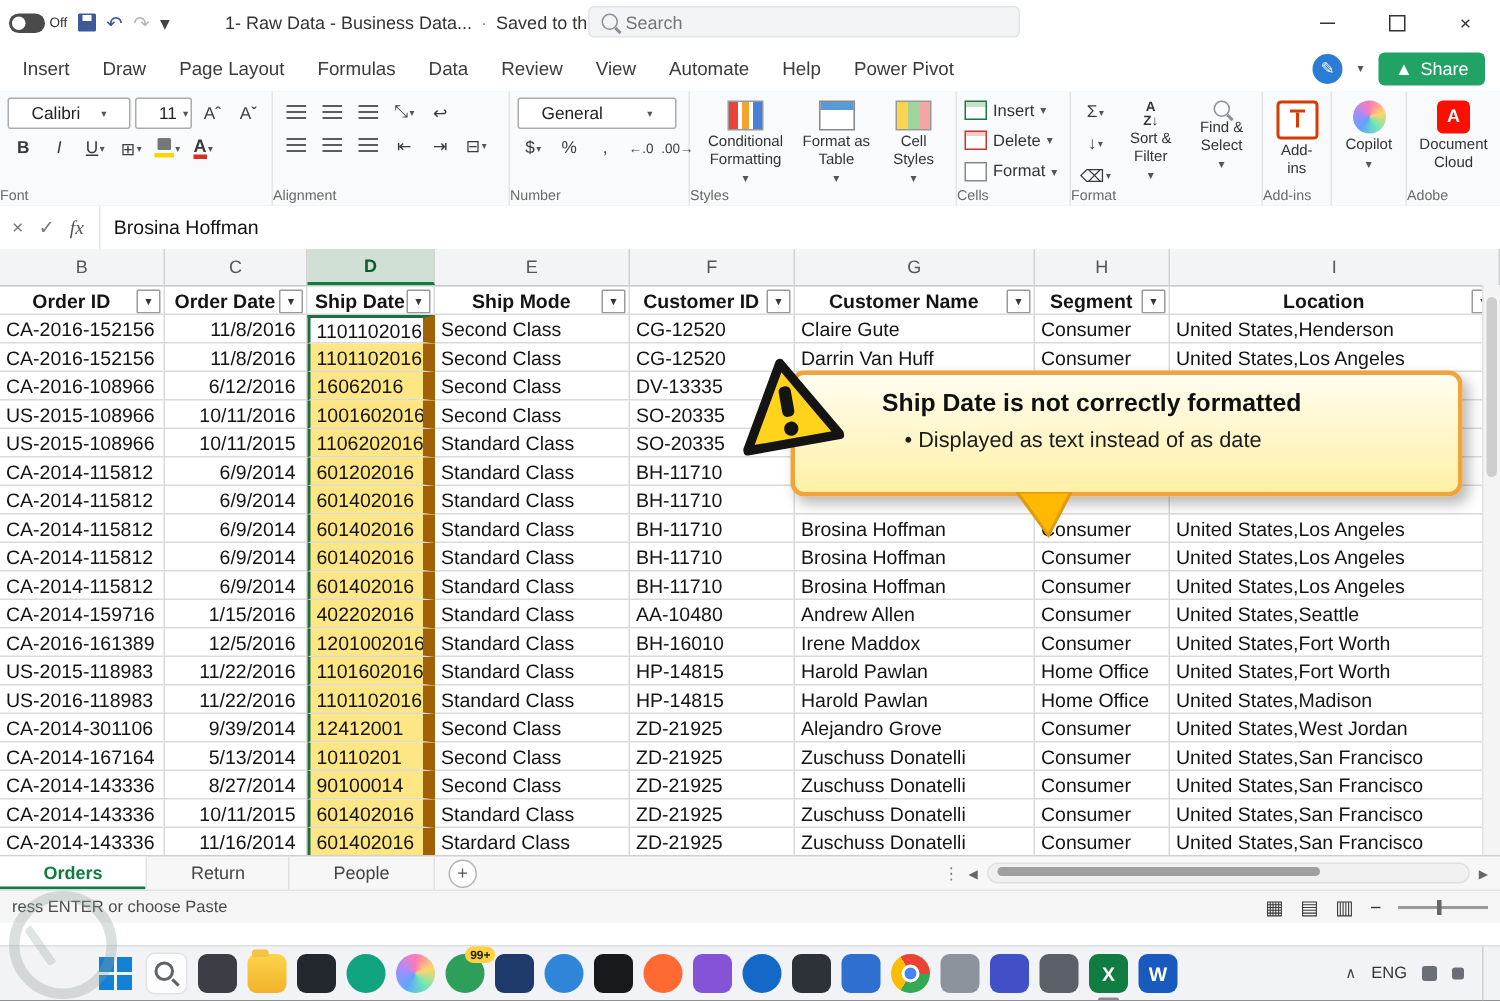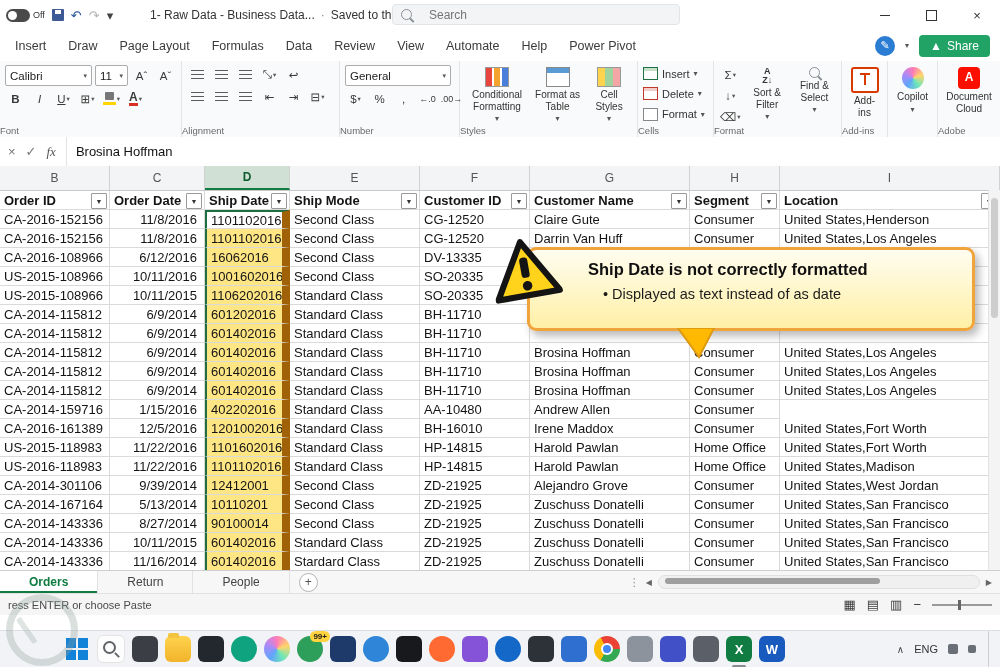--- a/index.html
+++ b/index.html
@@ -13,21 +13,21 @@
   .as-pill{width:24px;height:13px;border-radius:7px;background:#4a4a4a;position:relative;}
   .as-pill::before{content:"";position:absolute;left:2px;top:2px;width:9px;height:9px;border-radius:50%;background:#fff;}
   .qicon{font-size:13px;color:#444;line-height:1;}
   .qicon.blue{color:#2b579a;}
   .qicon.dis{color:#b5b5b5;}
   .saveic{width:12px;height:12px;background:#3d5a96;position:relative;border-radius:1px;}
   .saveic::before{content:"";position:absolute;top:1px;left:3px;right:3px;height:4px;background:#fff;}
   .doc-title{position:absolute;left:150px;top:0;height:30px;display:flex;align-items:center;gap:6px;font-size:12px;color:#333;white-space:nowrap;}
   .doc-title .sep{color:#888;}
   .doc-title .caret{font-size:8px;color:#555;}
-  .searchbox{position:absolute;left:392px;top:4px;width:288px;height:21px;background:#f3f4f6;border:1px solid #e2e4e8;border-radius:4px;display:flex;align-items:center;padding:0 8px;gap:15px;box-sizing:border-box;}
+  .searchbox{position:absolute;left:392px;top:4px;width:288px;height:21px;background:#f3f4f6;border:1px solid #e2e4e8;border-radius:4px;display:flex;align-items:center;padding:0 8px;gap:3px;box-sizing:border-box;}
   .searchbox input{border:none;background:transparent;outline:none;font-size:12px;color:#5f6368;width:100%;font-family:"Liberation Sans",sans-serif;}
   .mag{width:9px;height:9px;border:1.5px solid #8a8f98;border-radius:50%;position:relative;flex:none;}
   .mag::after{content:"";position:absolute;width:1.5px;height:5px;background:#8a8f98;left:9px;top:8px;transform:rotate(-45deg);}
   .winctrl{position:absolute;right:0;top:0;display:flex;height:30px;}
   .wbtn{width:46px;height:30px;display:flex;align-items:center;justify-content:center;color:#333;font-size:13px;}
   .wbtn .min{width:10px;height:1px;background:#333;display:block;}
   .wbtn .max{width:9px;height:9px;border:1px solid #333;display:block;}
 
   
   .tabrow{position:absolute;top:30px;left:0;right:0;height:31px;background:#fff;border-bottom:1px solid #e7e7e7;display:flex;align-items:center;padding-left:4px;}
@@ -35,21 +35,21 @@
   .tabrow-right{margin-left:auto;display:flex;align-items:center;gap:10px;padding-right:10px;}
   .pen-ic{width:20px;height:20px;border-radius:50%;background:#2b7cd3;color:#fff;display:flex;align-items:center;justify-content:center;font-size:11px;}
   .tiny-caret{font-size:8px;color:#555;}
   .share-btn{background:#21a366;color:#fff;font-size:12px;border-radius:4px;padding:4px 11px;display:flex;align-items:center;gap:5px;}
 
   
   .ribbon{position:absolute;top:61px;left:0;right:0;height:76px;background:#f9fafb;border-bottom:1px solid #d8d8d8;display:flex;align-items:stretch;}
   .rgroup{position:relative;border-right:1px solid #e4e4e4;padding:4px 5px 14px;display:flex;flex-direction:column;gap:3px;box-sizing:border-box;flex:none;}
   .glabel{position:absolute;bottom:1px;left:0;right:0;font-size:9.5px;color:#6a6a6a;}
   .rrow{display:flex;align-items:center;gap:3px;}
-  .combo{height:21px;background:#fff;border:1px solid #acacac;border-radius:2px;font-size:11.5px;color:#222;display:flex;align-items:center;justify-content:space-between;padding:0 4px;box-sizing:border-box;}
+  .combo{height:21px;background:#fff;border:1px solid #acacac;border-radius:2px;font-size:11.5px;color:#222;display:flex;align-items:center;justify-content:space-between;padding:0 15px;box-sizing:border-box;}
   .combo .caret{font-size:7px;color:#555;margin-left:4px;}
   .sbtn{min-width:19px;height:19px;display:flex;align-items:center;justify-content:center;font-size:11.5px;color:#3a3a3a;border-radius:2px;padding:0 1px;}
   .sbtn b{font-weight:bold;}
   .sbtn .caret{font-size:6.5px;margin-left:1px;color:#555;}
   .lines{width:13px;height:10px;background:repeating-linear-gradient(to bottom,#5c5c5c 0 1.5px,transparent 1.5px 4px);}
   .swatch{width:13px;height:13px;position:relative;}
   .swatch .body{position:absolute;top:0;left:2px;width:9px;height:8px;background:#777;border-radius:1px;}
   .swatch .bar{position:absolute;bottom:0;left:0;right:0;height:3px;}
   .fontA{font-size:12px;font-weight:bold;line-height:1;position:relative;padding-bottom:3px;}
   .fontA::after{content:"";position:absolute;left:0;right:0;bottom:0;height:3px;background:#d93025;}
@@ -78,21 +78,21 @@
   .fbar-value{padding-left:9px;font-size:13px;color:#111;}
 
   
   .sheet{position:absolute;top:166px;left:0;width:1000px;height:404px;background:#fff;}
   .colletters{display:flex;height:24px;background:#f2f4f6;border-bottom:1px solid #c9c9c9;}
   .colcell{border-right:1px solid #d2d2d2;display:flex;align-items:center;justify-content:center;font-size:12px;color:#555;box-sizing:border-box;}
   .colcell.sel{background:#d0e0d4;color:#0d5c30;font-weight:bold;border-bottom:2px solid #107c41;}
   .row{display:flex;height:19px;}
   .cell{border-right:1px solid #dadada;border-bottom:1px solid #dadada;font-size:13px;color:#141414;padding:0 4px;display:flex;align-items:center;white-space:nowrap;overflow:hidden;box-sizing:border-box;}
   .cell.r{justify-content:flex-end;padding-right:7px;}
-  .headrow .cell{font-weight:bold;position:relative;padding-right:18px;}
+  .headrow .cell{font-weight:bold;position:relative;padding-right:18px;justify-content:center;}
   .filterbtn{position:absolute;right:2px;top:2px;width:14px;height:14px;border:1px solid #9a9a9a;background:#fff;color:#333;font-size:7px;display:flex;align-items:center;justify-content:center;border-radius:1px;}
   .cell.ship{background:#ffe685;border-left:2px solid #1d6f42;border-right:8px solid #a16207;}
   .cell.ship.active{background:#fff;border-top:2px solid #1d6f42;}
   .c0{width:110px;flex:none;} .c1{width:95px;flex:none;} .c2{width:85px;flex:none;} .c3{width:130px;flex:none;}
   .c4{width:110px;flex:none;} .c5{width:160px;flex:none;} .c6{width:90px;flex:none;} .c7{width:220px;flex:none;}
 
   .vscroll{position:absolute;right:0;top:190px;width:11px;height:380px;background:#f4f4f4;border-left:1px solid #e2e2e2;z-index:4;}
   .vthumb{position:absolute;left:2px;top:8px;width:7px;height:120px;background:#cdcdcd;border-radius:4px;}
 
   
@@ -540,20 +540,21 @@
           <div class="cell c7">United States,Los Angeles</div>
         </div>
         <div class="row">
           <div class="cell c0">CA-2014-159716</div>
           <div class="cell c1 r">1/15/2016</div>
           <div class="cell c2 ship">402202016</div>
           <div class="cell c3">Standard Class</div>
           <div class="cell c4">AA-10480</div>
           <div class="cell c5">Andrew Allen</div>
           <div class="cell c6">Consumer</div>
+          <div class="cell c7">United States,Seattle</div>
         </div>
         <div class="row">
           <div class="cell c0">CA-2016-161389</div>
           <div class="cell c1 r">12/5/2016</div>
           <div class="cell c2 ship">1201002016</div>
           <div class="cell c3">Standard Class</div>
           <div class="cell c4">BH-16010</div>
           <div class="cell c5">Irene Maddox</div>
           <div class="cell c6">Consumer</div>
           <div class="cell c7">United States,Fort Worth</div>

